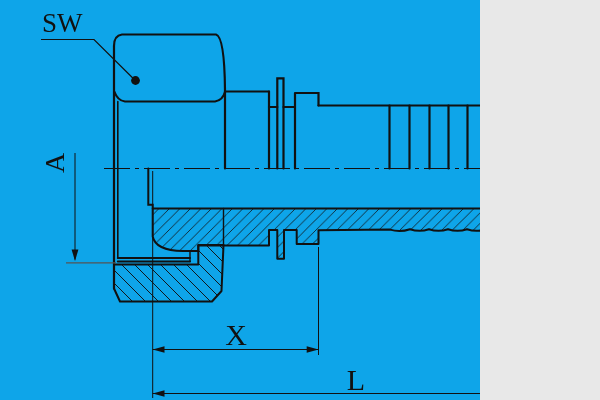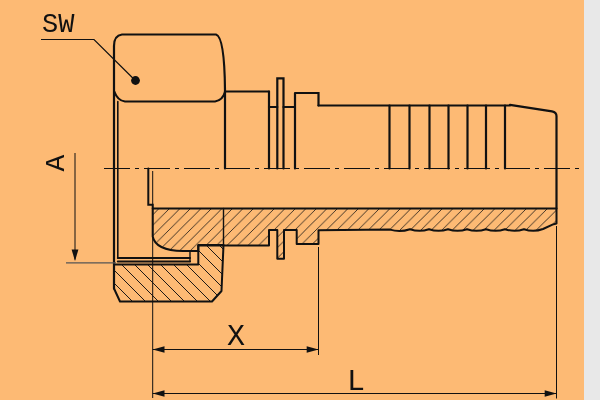--- a/index.html
+++ b/index.html
@@ -1,17 +1,17 @@
 <!DOCTYPE html>
 <html><head>
 <meta charset="utf-8">
 <style>
   html,body{margin:0;padding:0;background:#e8e8e8;}
-  .stage{width:584px;height:400px;background:#fdba74;position:relative;overflow:hidden;
-         font-family:Liberation Mono, monospace;}
+  .stage{width:480px;height:400px;background:#0ea5e9;position:relative;overflow:hidden;
+         font-family:Liberation Serif, serif;}
   svg{display:block;}
   text{fill:#111111;}
 </style>
 </head>
 <body>
 
 <div class="stage">
 <svg width="600" height="400" viewBox="0 0 600 400">
   <defs>
     <pattern id="hatchTight" patternUnits="userSpaceOnUse" width="10.5" height="10.5">

